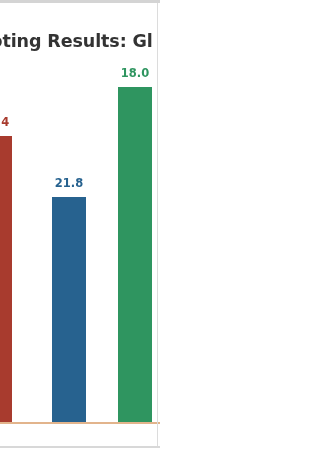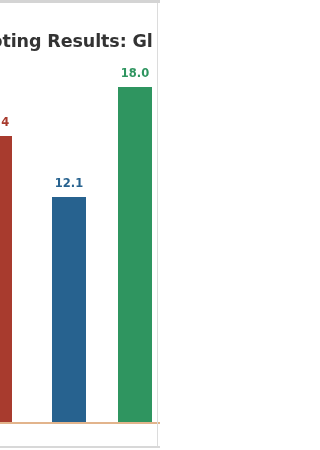--- a/index.html
+++ b/index.html
@@ -132,21 +132,21 @@
 
       <div class="bar-group slot-0">
         <div class="bar-col">
           <div class="bar-value" style="color: rgb(168, 59, 46);">15.4</div>
           <div class="bar-rect" style="height: 286.512px; background: rgb(168, 59, 46);"></div>
         </div>
       </div>
 
       <div class="bar-group slot-1">
         <div class="bar-col">
-          <div class="bar-value" style="color: rgb(39, 98, 143);">12.1</div>
+          <div class="bar-value" style="color: rgb(39, 98, 143);">21.8</div>
           <div class="bar-rect" style="height: 225.116px; background: rgb(39, 98, 143);"></div>
         </div>
       </div>
 
       <div class="bar-group slot-2">
         <div class="bar-col">
           <div class="bar-value" style="color: rgb(47, 149, 96);">18.0</div>
           <div class="bar-rect" style="height: 334.884px; background: rgb(47, 149, 96);"></div>
         </div>
       </div>

